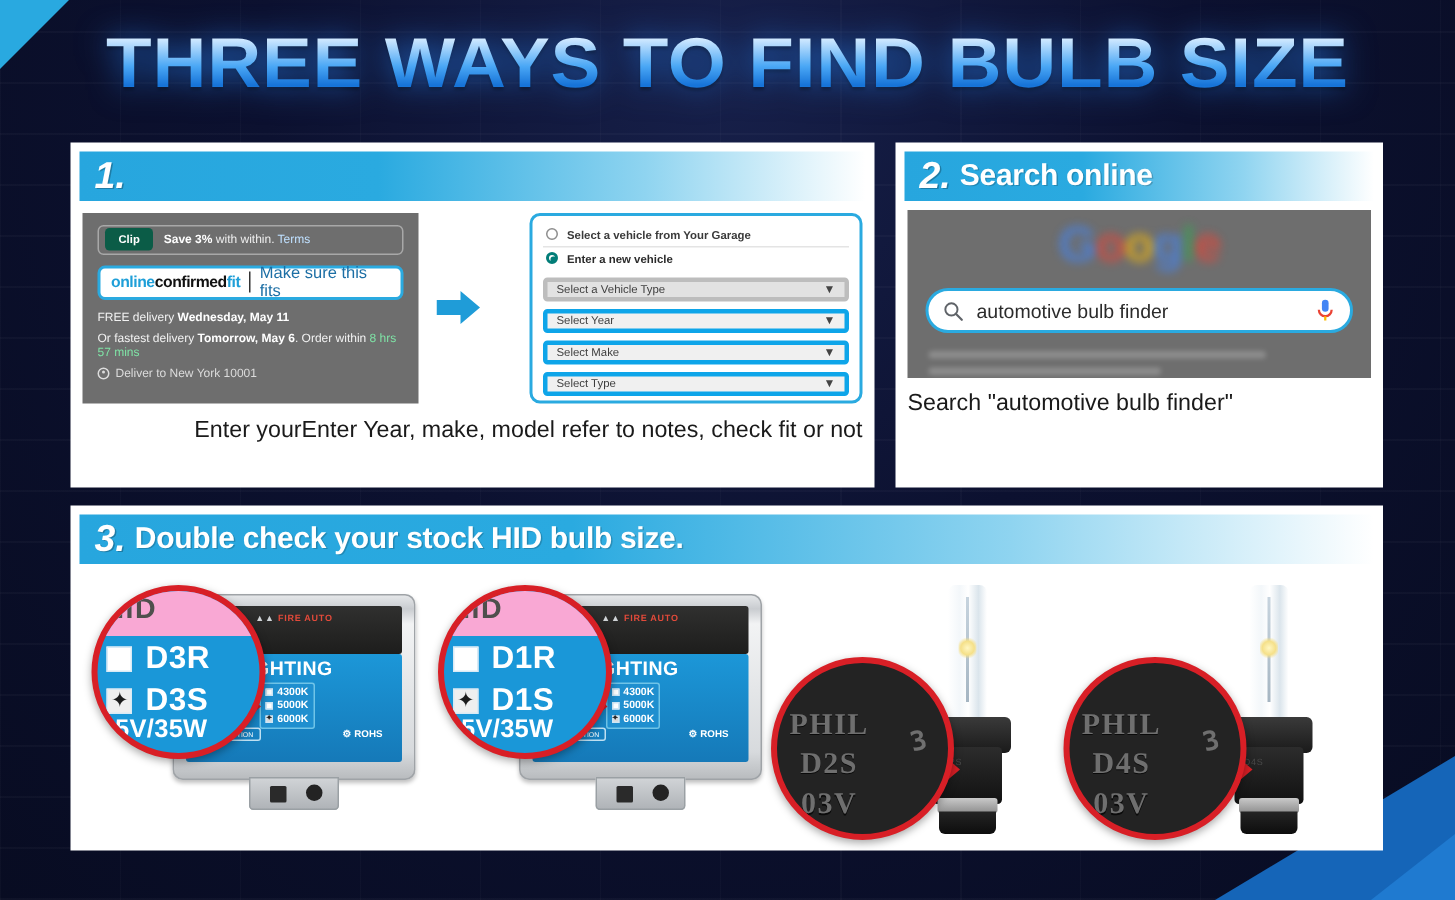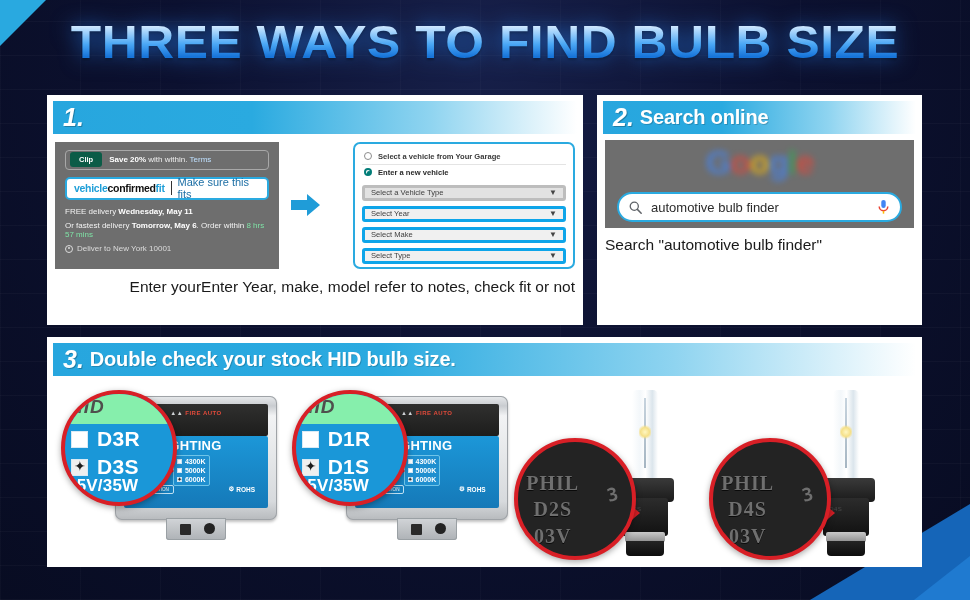--- a/index.html
+++ b/index.html
@@ -205,21 +205,21 @@
     font-size: 7.6px;
     color: #3d3d3d;
   }
   .vs-select.primary { background: #e2e2e2; border-color: #bdbdbd; }
   .chev { font-size: 8px; color: #444; line-height: 1; }
   .vs-select.primary .chev { font-weight: bold; }
 
   
   #google-mock {
     margin: 6px 8px 0 8px;
-    height: 88px;
+    height: 112px;
     background: #6e6e6e;
     position: relative;
     overflow: hidden;
   }
   #google-logo {
     position: absolute; top: 4px; left: 0; right: 0;
     text-align: center;
     font-size: 33px; font-weight: bold;
     letter-spacing: -1px;
     filter: blur(3.2px);
@@ -331,22 +331,21 @@
     position: absolute;
     border-radius: 50%;
     border: 4px solid #d81f26;
     overflow: hidden;
     z-index: 6;
     box-shadow: 0 2px 6px rgba(0,0,0,0.35);
   }
   .mag-ballast { left: 8px; top: 10px; width: 116px; height: 116px; background: #1a97d8; }
   .mag-bg-dark {
     position: absolute; left: 0; right: 0; top: 0; height: 30px;
-    background: #86efac;
-    font-style: italic;
+    background: #f9a8d4;
   }
   .mag-dark-text {
     position: absolute; left: 4px; top: 2px;
     font-size: 19px; font-weight: bold; color: #4f4f4d; letter-spacing: 1px;
   }
   .mag-rows { position: absolute; left: 6px; top: 33px; right: 4px; }
   .mag-row { display: flex; align-items: center; gap: 9px; margin-bottom: 4px; }
   .mag-box { width: 17px; height: 17px; background: #ffffff; border: 1px solid #d9eaf5; flex: 0 0 auto; }
   .mag-box.checked { background: #efefef; position: relative; }
   .mag-box.checked::after {
@@ -455,25 +454,25 @@
 <div class="panel" id="panel-1">
   <div class="panel-header">
     <span class="panel-num">1.</span>
   </div>
 
   <div id="panel1-body">
 
     <div id="amazon-mock">
       <div id="coupon-row">
         <span id="clip-button">Clip</span>
-        <span id="coupon-text"><b>Save 20%</b><span class="muted"> with within. </span><span class="link">Terms</span></span>
+        <span id="coupon-text"><b>Save 3%</b><span class="muted"> with within. </span><span class="link">Terms</span></span>
       </div>
 
       <div id="confirmed-fit-box">
-        <span id="amazon-word"><span class="a">vehicle</span><span class="c">confirmed</span><span class="f">fit</span></span>
+        <span id="amazon-word"><span class="a">online</span><span class="c">confirmed</span><span class="f">fit</span></span>
         <span id="fit-divider"></span>
         <span id="fit-text">Make sure this fits</span>
       </div>
 
       <div class="amz-line"><span>FREE delivery </span><b>Wednesday, May 11</b></div>
 
       <div class="amz-line"><span>Or fastest delivery </span><b>Tomorrow, May 6</b><span>. Order within </span><span class="green">8 hrs 57 mins</span></div>
 
       <div id="deliver-line">
         <span id="location-icon"></span>

